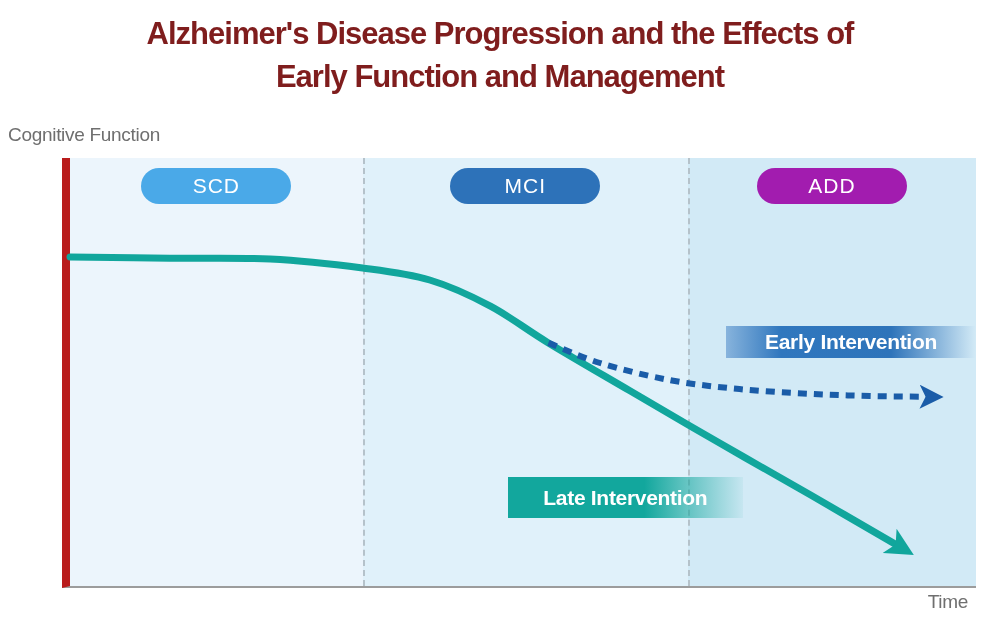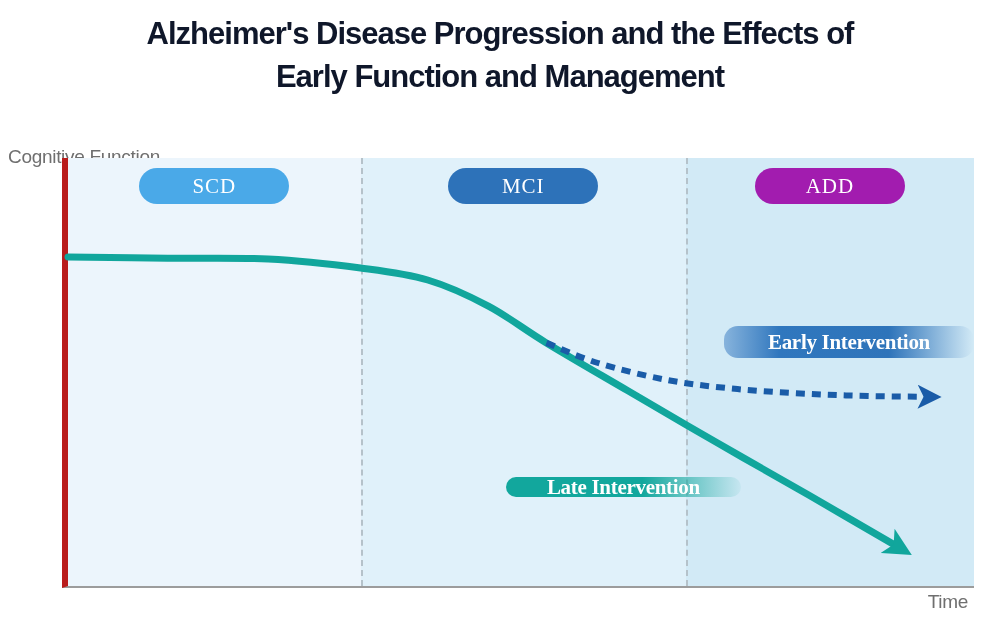--- a/index.html
+++ b/index.html
@@ -2,51 +2,51 @@
 <html><head>
 <meta charset="utf-8">
 <style>
   html,body{margin:0;padding:0}
   body{
     width:1000px;height:640px;position:relative;overflow:hidden;
     background:#ffffff;font-family:"Liberation Sans",sans-serif;
   }
   .title{
     position:absolute;top:12px;left:0;width:100%;text-align:center;
-    font-weight:700;font-size:31px;line-height:43px;letter-spacing:-1px;color:#0f172a;
+    font-weight:700;font-size:31px;line-height:43px;letter-spacing:-1px;color:#7f1d1d;
   }
   .y-label{
-    position:absolute;left:8px;top:124px;font-size:19px;color:#6f6f6f;letter-spacing:-0.3px;margin-top:22px;
+    position:absolute;left:8px;top:124px;font-size:19px;color:#6f6f6f;letter-spacing:-0.3px;
   }
   .x-label{
     position:absolute;right:32px;top:591px;font-size:19px;color:#6f6f6f;letter-spacing:-0.3px;margin-left:40px;
   }
   .plot{
     position:absolute;left:62px;top:158px;width:906px;height:428px;
-    border-left:6px solid #b91c1c;border-bottom:2px solid #9c9c9c;font-family:Liberation Serif, serif;
+    border-left:8px solid #b91c1c;border-bottom:2px solid #9c9c9c;
   }
   .bands{position:absolute;inset:0;}
   .band{position:absolute;top:0;height:100%;}
   .divider{position:absolute;top:0;height:100%;width:0;border-left:2px dashed #b5c2ca;}
   .pill{
     position:absolute;top:10px;transform:translateX(-50%);
     width:150px;height:36px;border-radius:18px;color:#ffffff;font-size:21px;
     display:flex;align-items:center;justify-content:center;letter-spacing:1px;
   }
   svg.curves{position:absolute;inset:0;width:100%;height:100%;overflow:visible;}
   .anno{
     position:absolute;color:#ffffff;font-size:21px;font-weight:700;letter-spacing:-0.3px;
-    display:flex;align-items:center;justify-content:center;border-radius:14px;
+    display:flex;align-items:center;justify-content:center;
   }
   .anno.early{
     left:72.4%;top:39.3%;width:27.6%;height:32px;
     background:linear-gradient(90deg,rgba(122,170,216,0.85) 0%,#3077BE 22%,#2E74BA 66%,rgba(220,238,250,0.08) 100%);
   }
   .anno.late{
-    left:48.3%;top:74.6%;width:26%;height:20px;
+    left:48.3%;top:74.6%;width:26%;height:41px;
     background:linear-gradient(90deg,#12A79D 0%,#12A79D 58%,rgba(18,167,157,0.06) 100%);
   }
 </style>
 </head>
 <body>
 
 <div class="title">
   <div>Alzheimer's Disease Progression and the Effects of</div>
   <div>Early Function and Management</div>
 </div>

